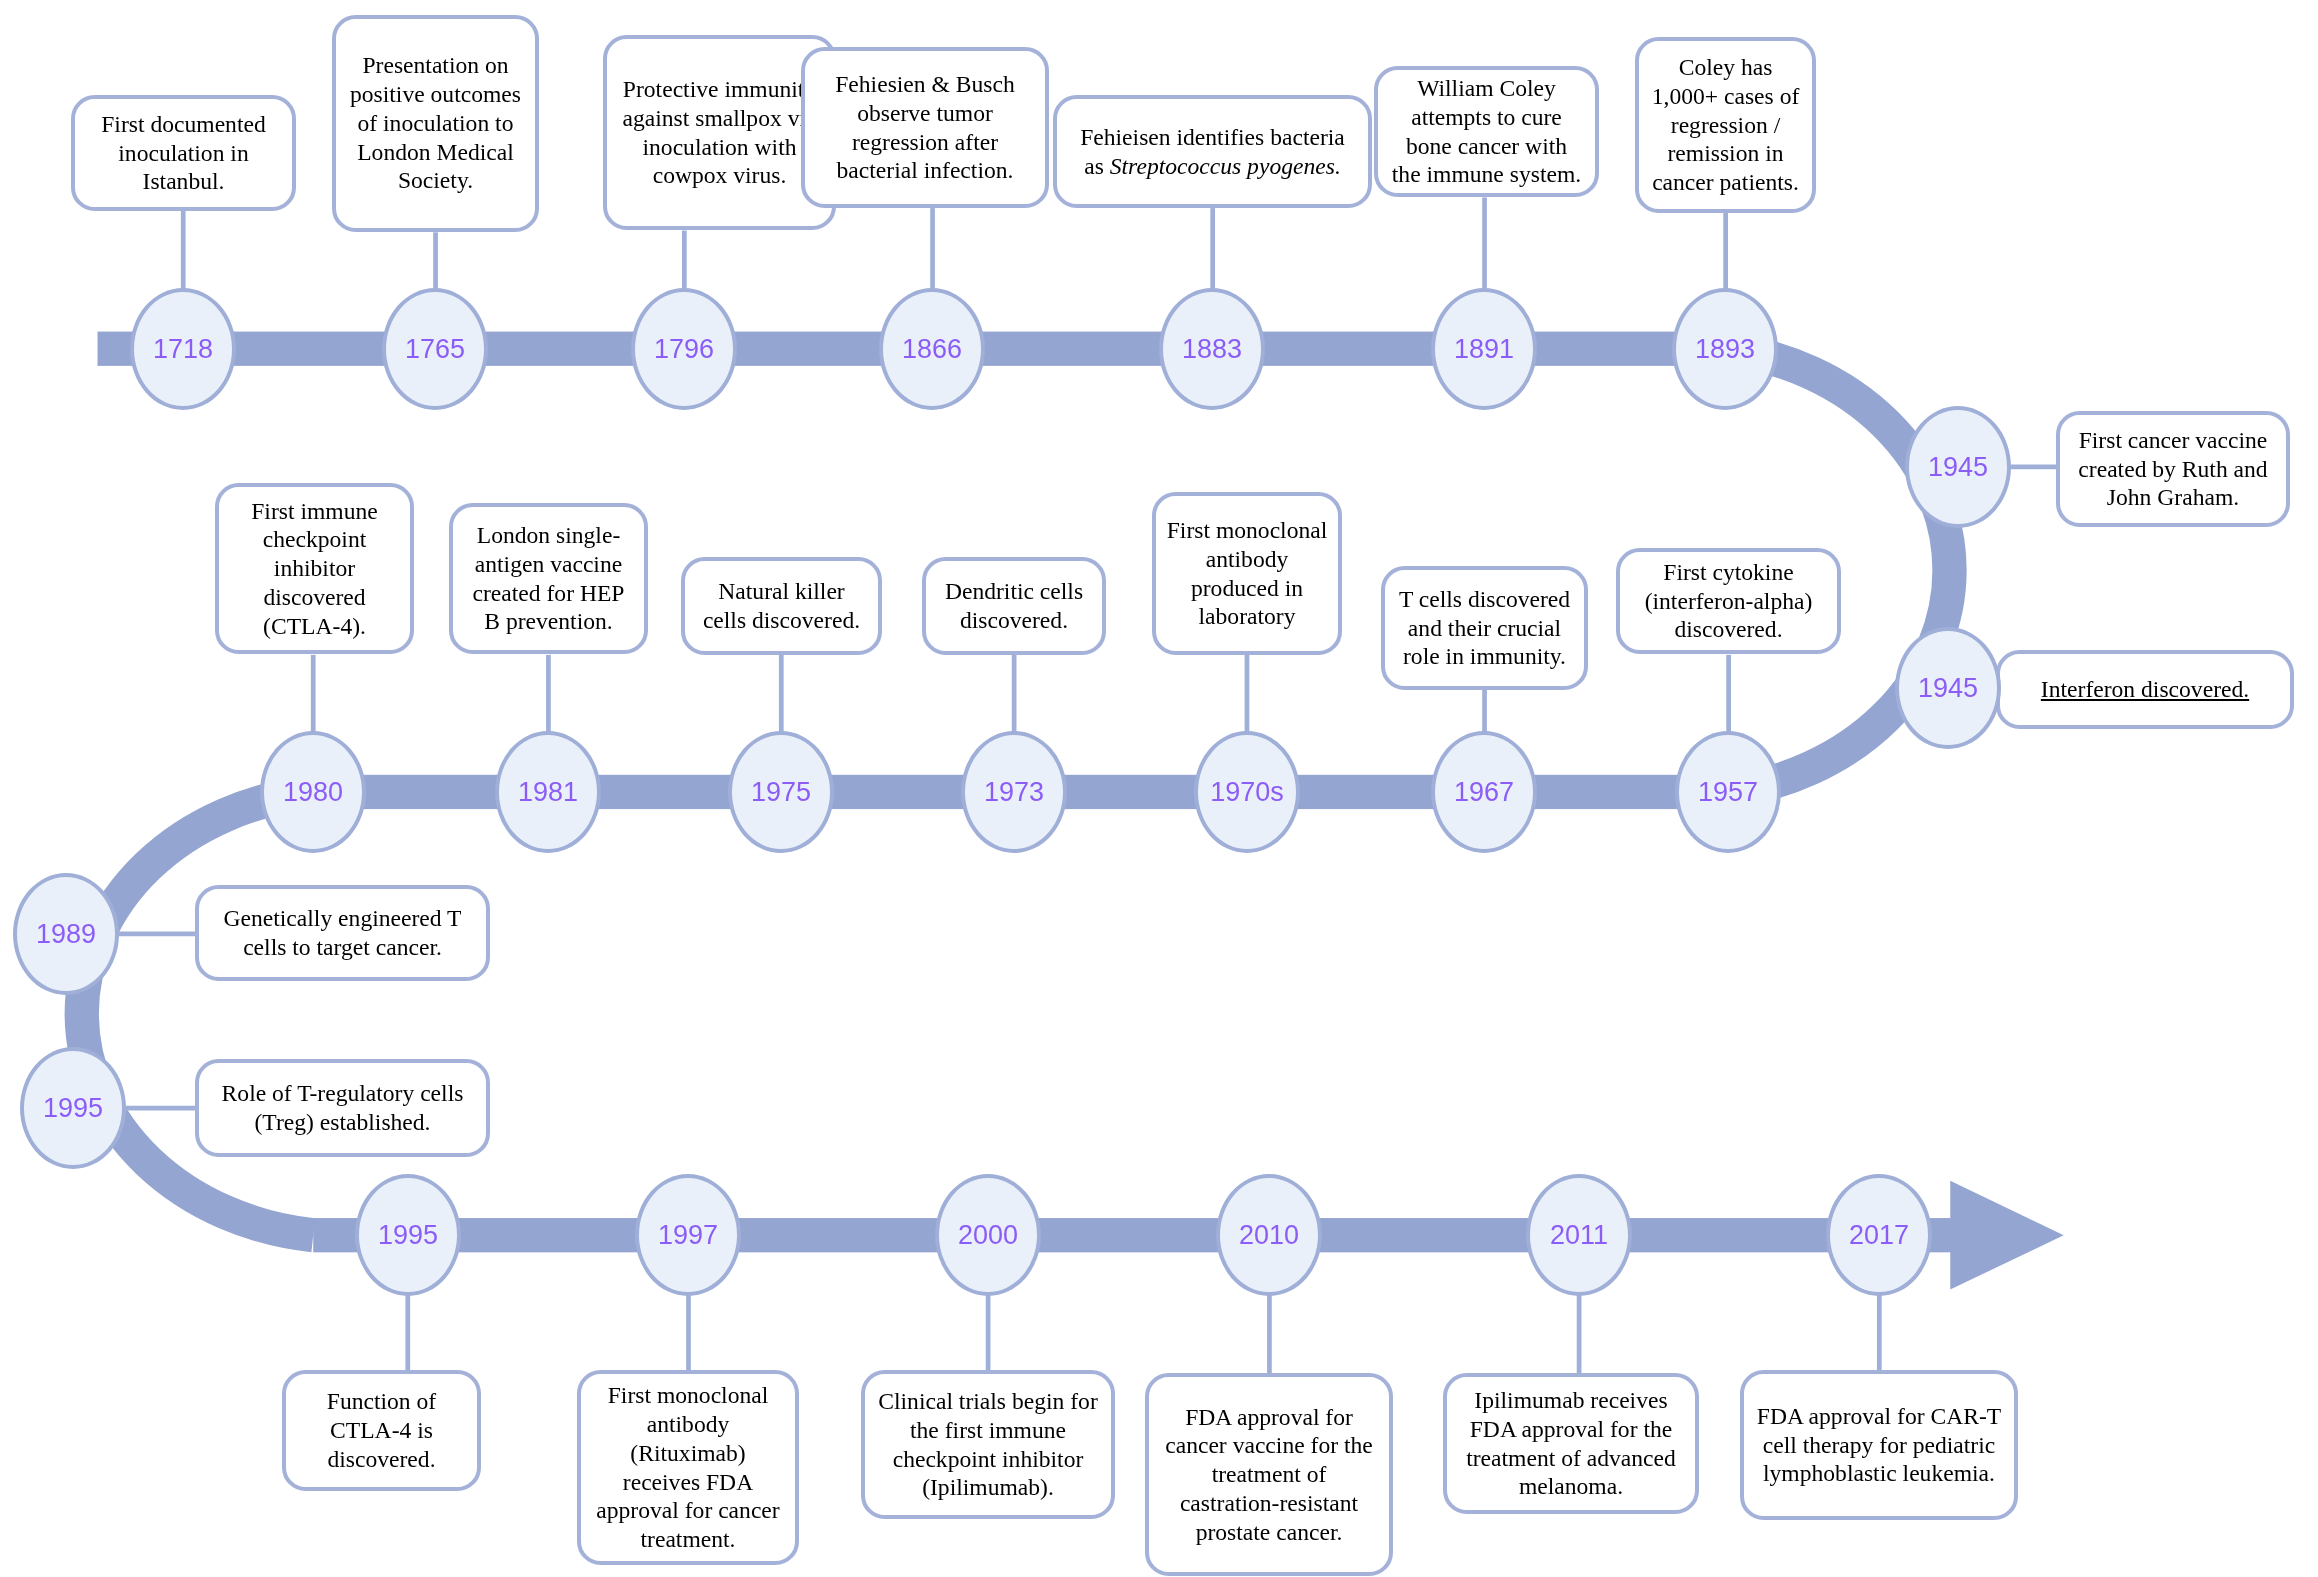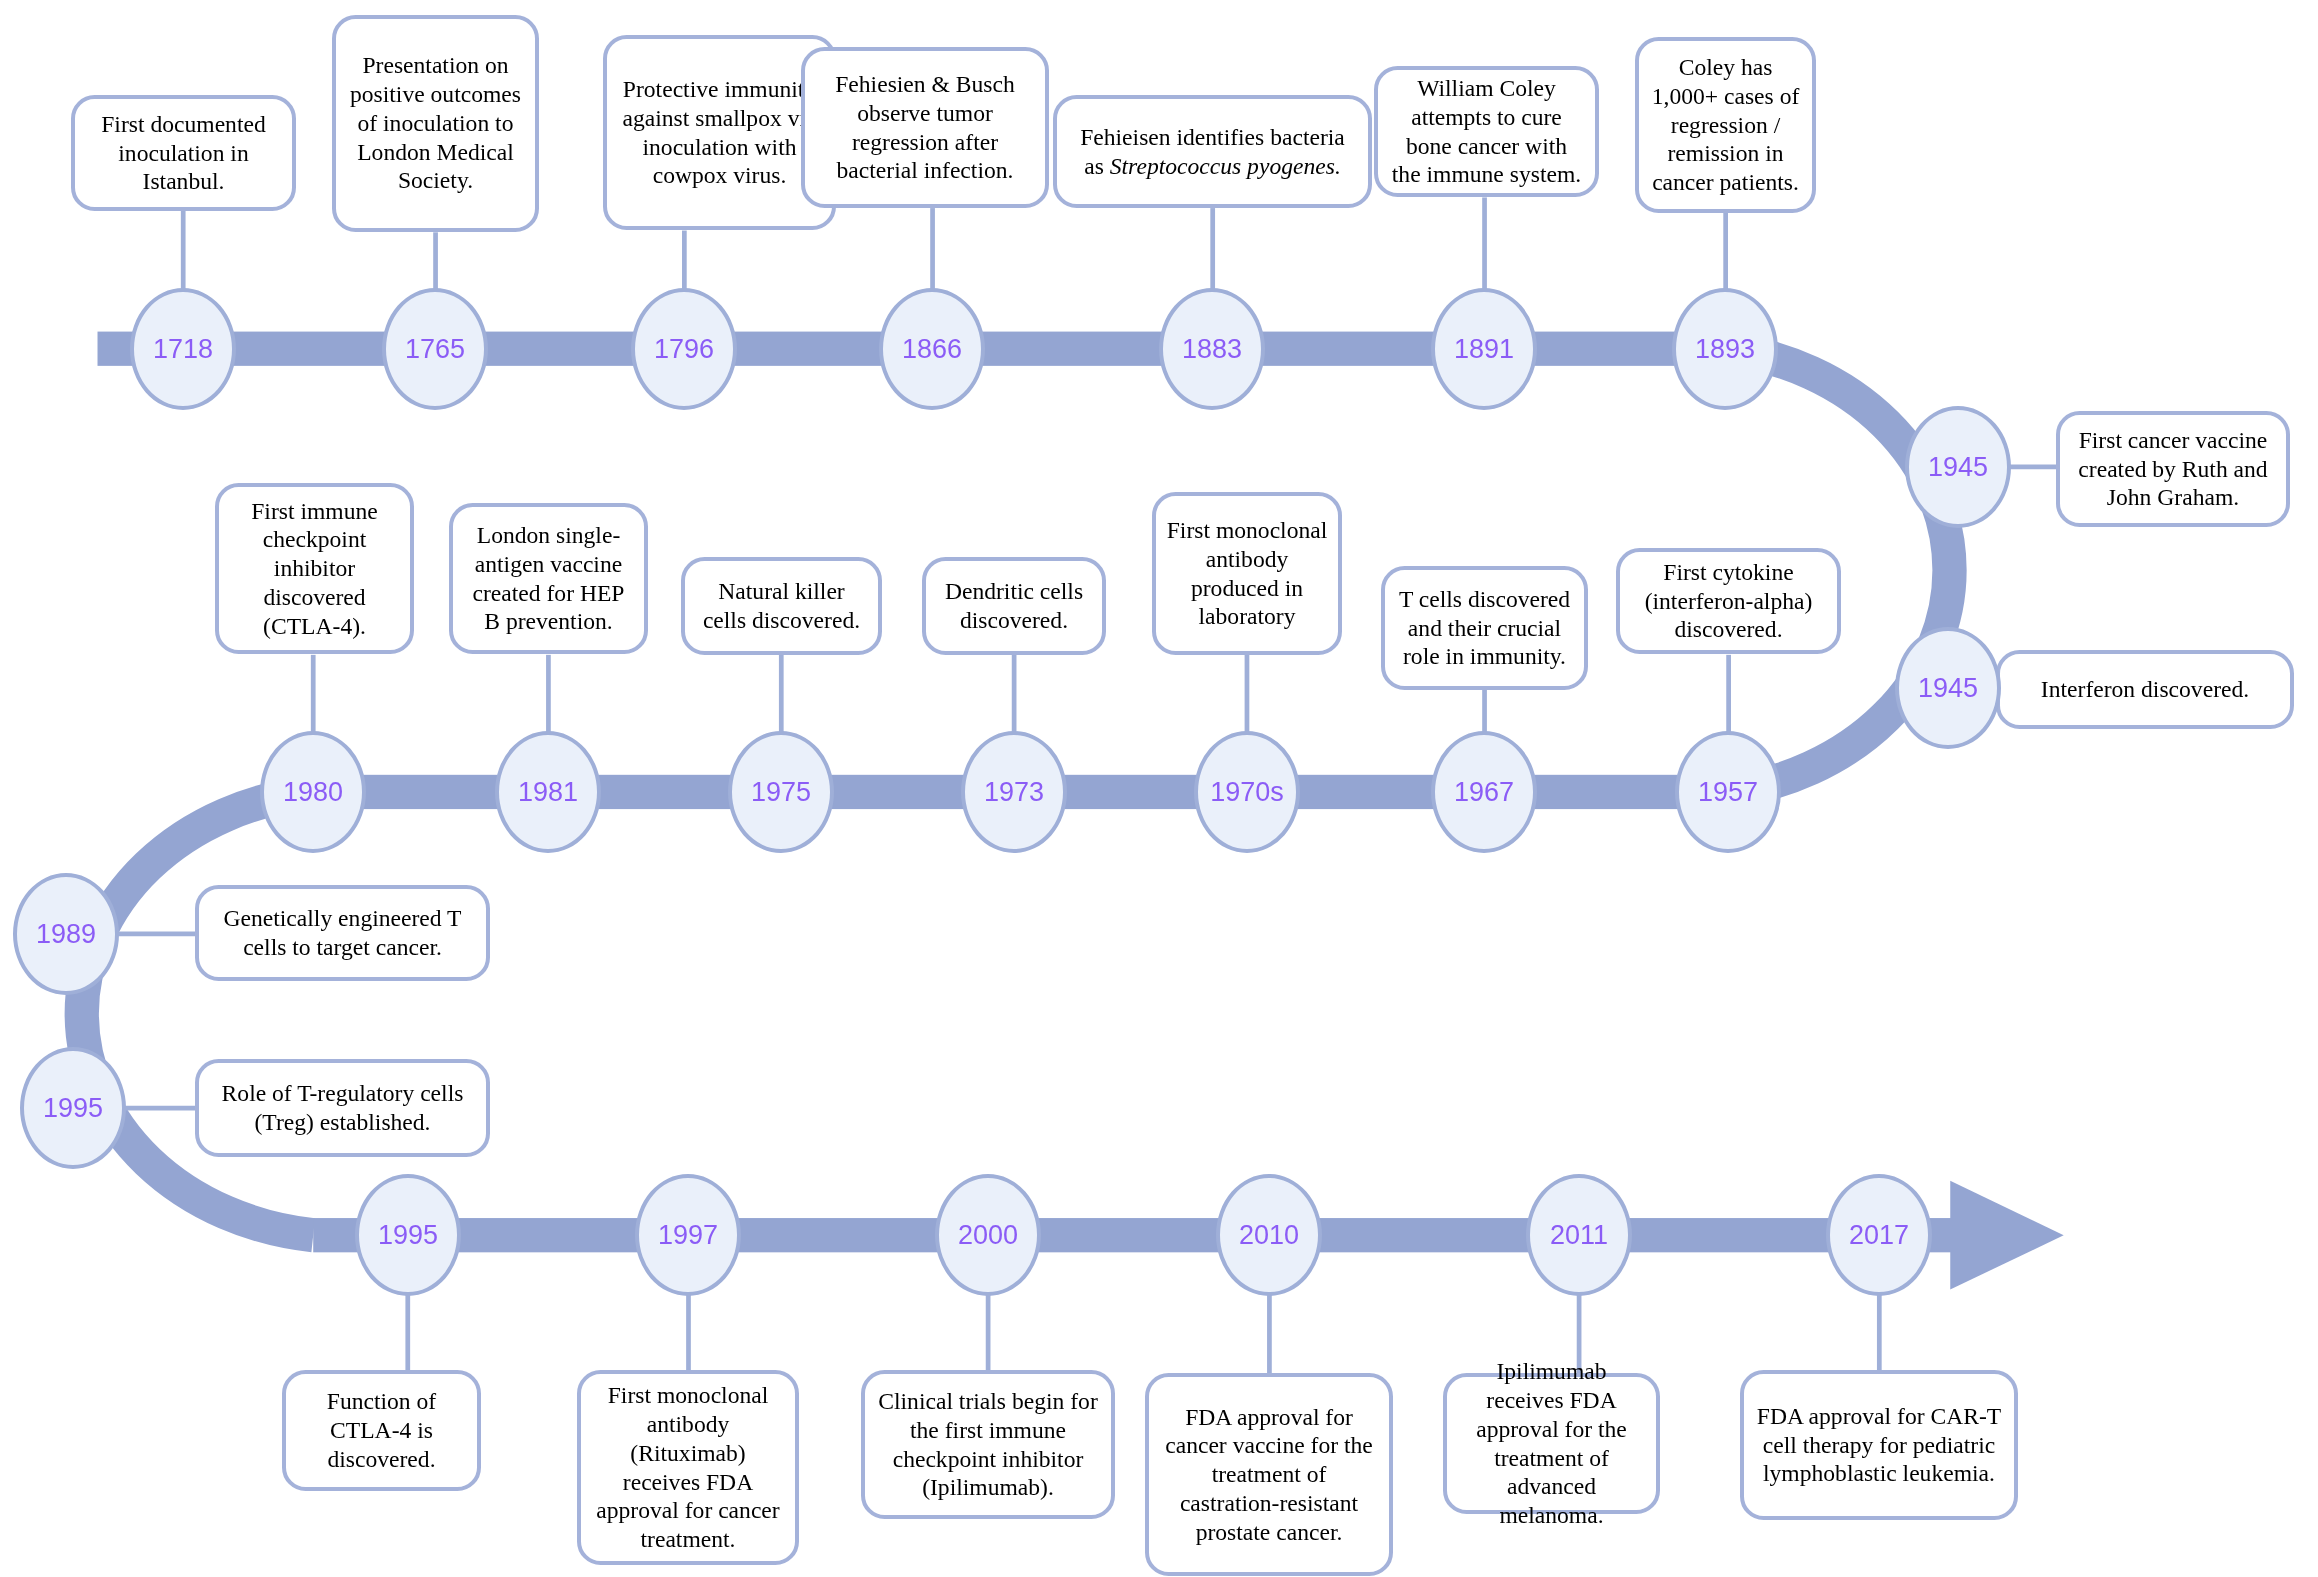--- a/index.html
+++ b/index.html
@@ -85,21 +85,21 @@
   <div class="box" style="left:1374px;top:66px;width:225px;height:131px;">
       <div class="boxtext">William Coley attempts to cure bone cancer with the immune system.</div>
     </div>
   <div class="box" style="left:1635px;top:37px;width:181px;height:176px;">
       <div class="boxtext">Coley has 1,000+ cases of regression / remission in cancer patients.</div>
     </div>
 
   <div class="box" style="left:2056px;top:411px;width:234px;height:116px;">
       <div class="boxtext">First cancer vaccine created by Ruth and John Graham.</div>
     </div>
-  <div class="box" style="left:1996px;top:650px;width:298px;height:79px;">
+  <div class="box" style="left:1996px;top:650px;width:298px;height:79px;text-decoration:underline;">
       <div class="boxtext">Interferon discovered.</div>
     </div>
 
   <div class="box" style="left:215px;top:483px;width:199px;height:171px;">
       <div class="boxtext">First immune checkpoint inhibitor discovered (CTLA-4).</div>
     </div>
   <div class="box" style="left:449px;top:503px;width:199px;height:151px;">
       <div class="boxtext">London single-antigen vaccine created for HEP B prevention.</div>
     </div>
   <div class="box" style="left:681px;top:557px;width:201px;height:98px;">
@@ -130,21 +130,21 @@
     </div>
   <div class="box" style="left:577px;top:1370px;width:222px;height:195px;">
       <div class="boxtext">First monoclonal antibody (Rituximab) receives FDA approval for cancer treatment.</div>
     </div>
   <div class="box" style="left:861px;top:1370px;width:254px;height:149px;">
       <div class="boxtext">Clinical trials begin for the first immune checkpoint inhibitor (Ipilimumab).</div>
     </div>
   <div class="box" style="left:1145px;top:1373px;width:248px;height:203px;">
       <div class="boxtext">FDA approval for cancer vaccine for the treatment of castration-resistant prostate cancer.</div>
     </div>
-  <div class="box" style="left:1443px;top:1373px;width:217px;height:141px;">
+  <div class="box" style="left:1443px;top:1373px;width:256px;height:141px;">
       <div class="boxtext">Ipilimumab receives FDA approval for the treatment of advanced melanoma.</div>
     </div>
   <div class="box" style="left:1740px;top:1370px;width:278px;height:150px;">
       <div class="boxtext">FDA approval for CAR-T cell therapy for pediatric lymphoblastic leukemia.</div>
     </div>
 
   <div class="node" style="left:183px;top:349px;">1718</div>
   <div class="node" style="left:435px;top:349px;">1765</div>
   <div class="node" style="left:684px;top:349px;">1796</div>
   <div class="node" style="left:932px;top:349px;">1866</div>

